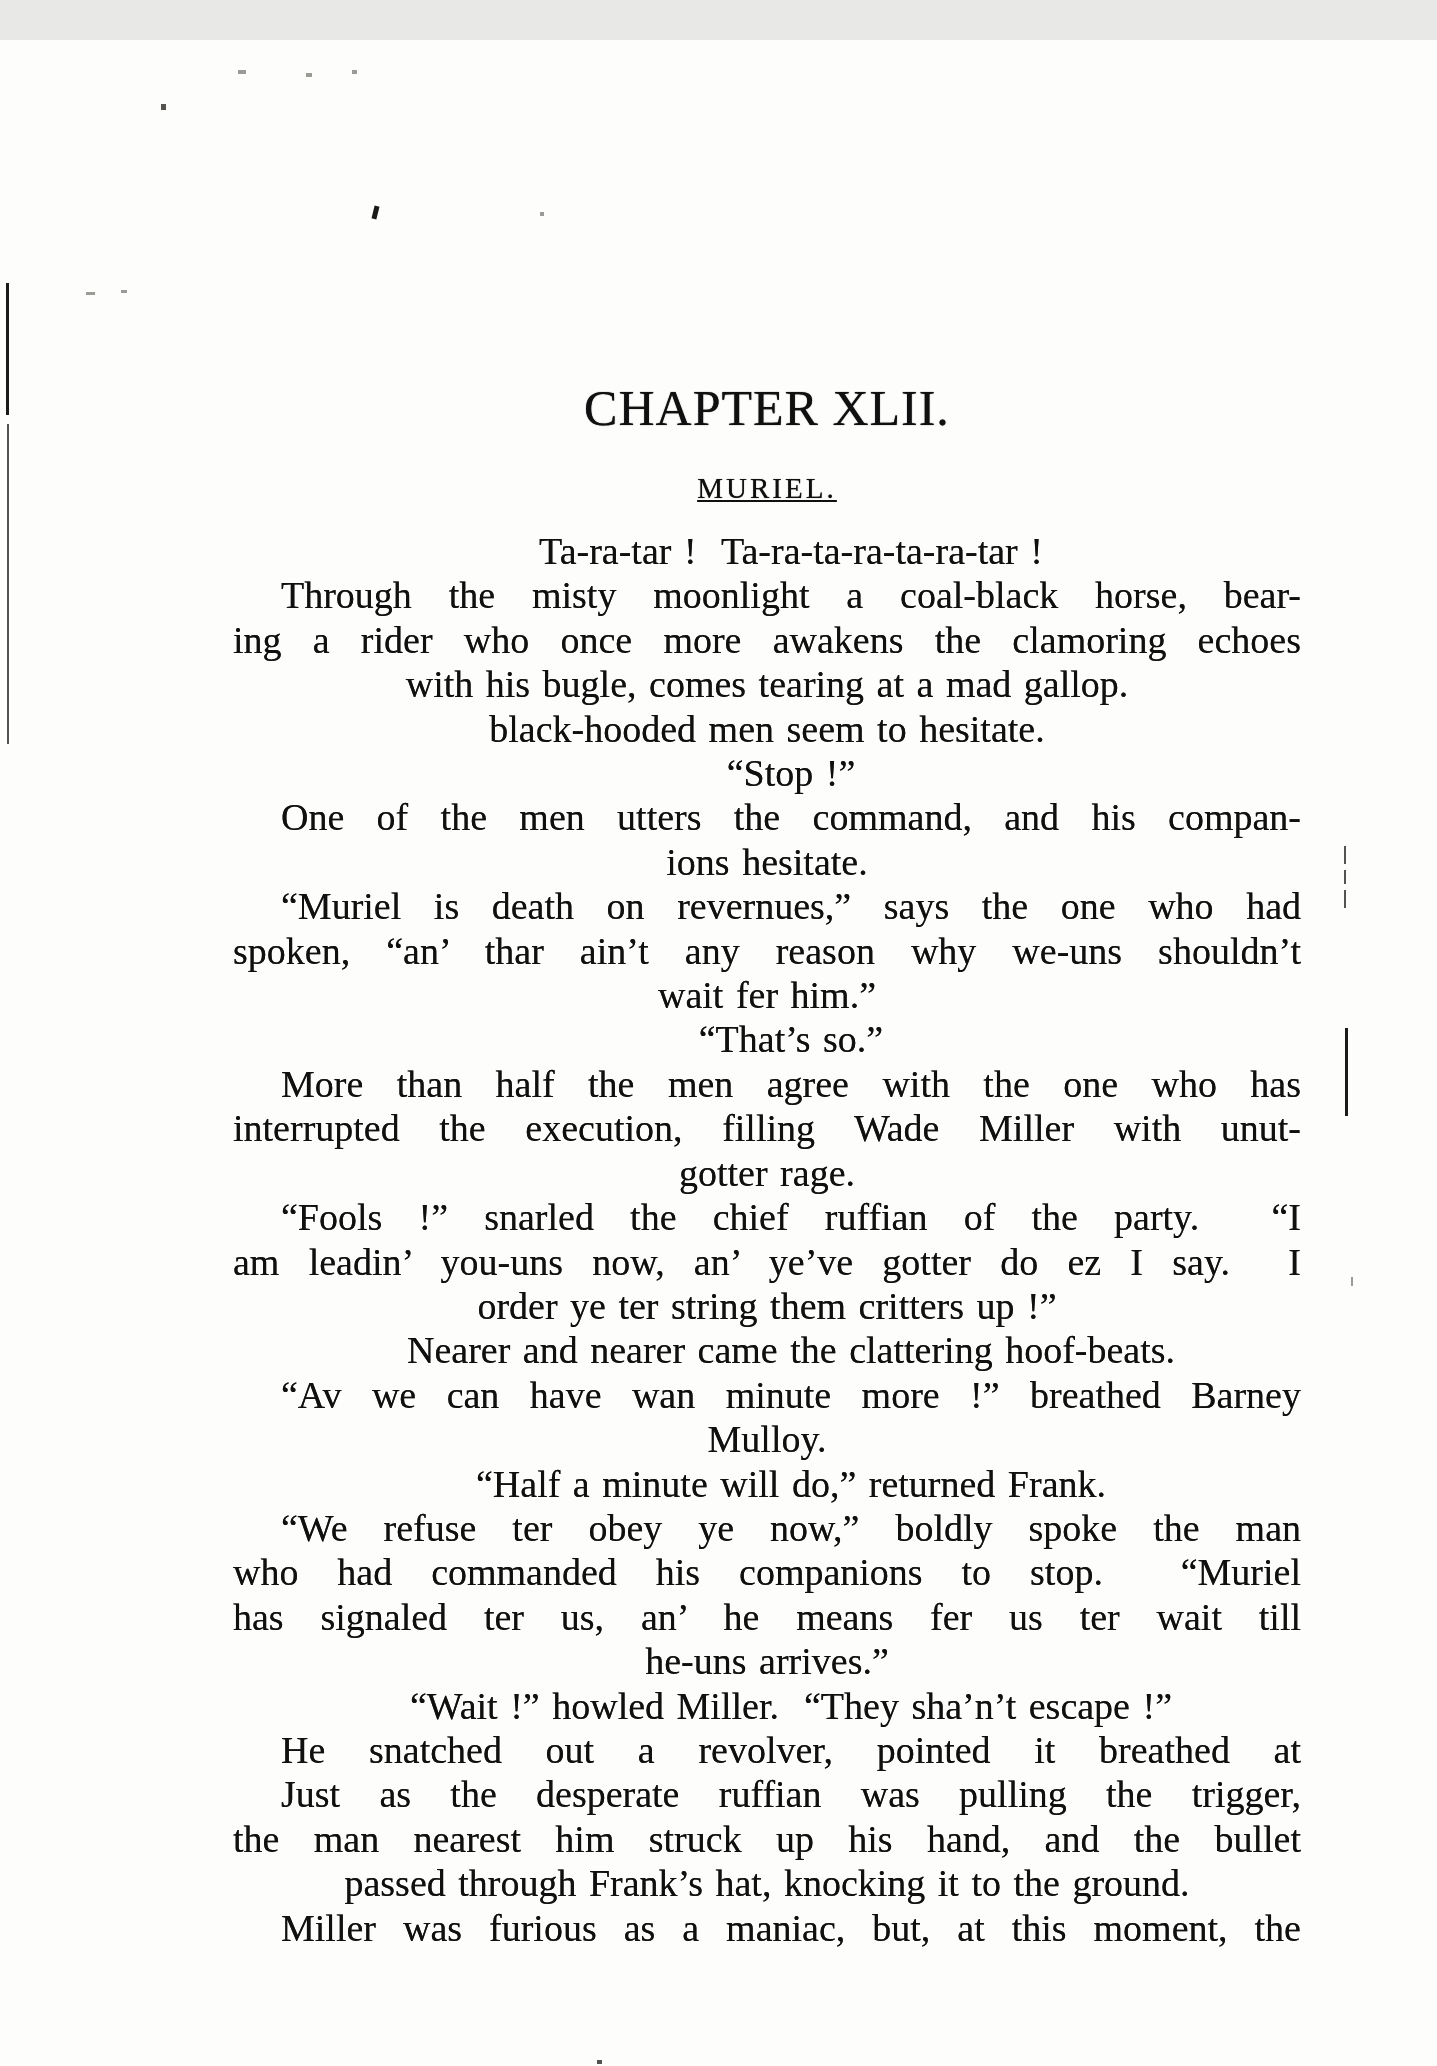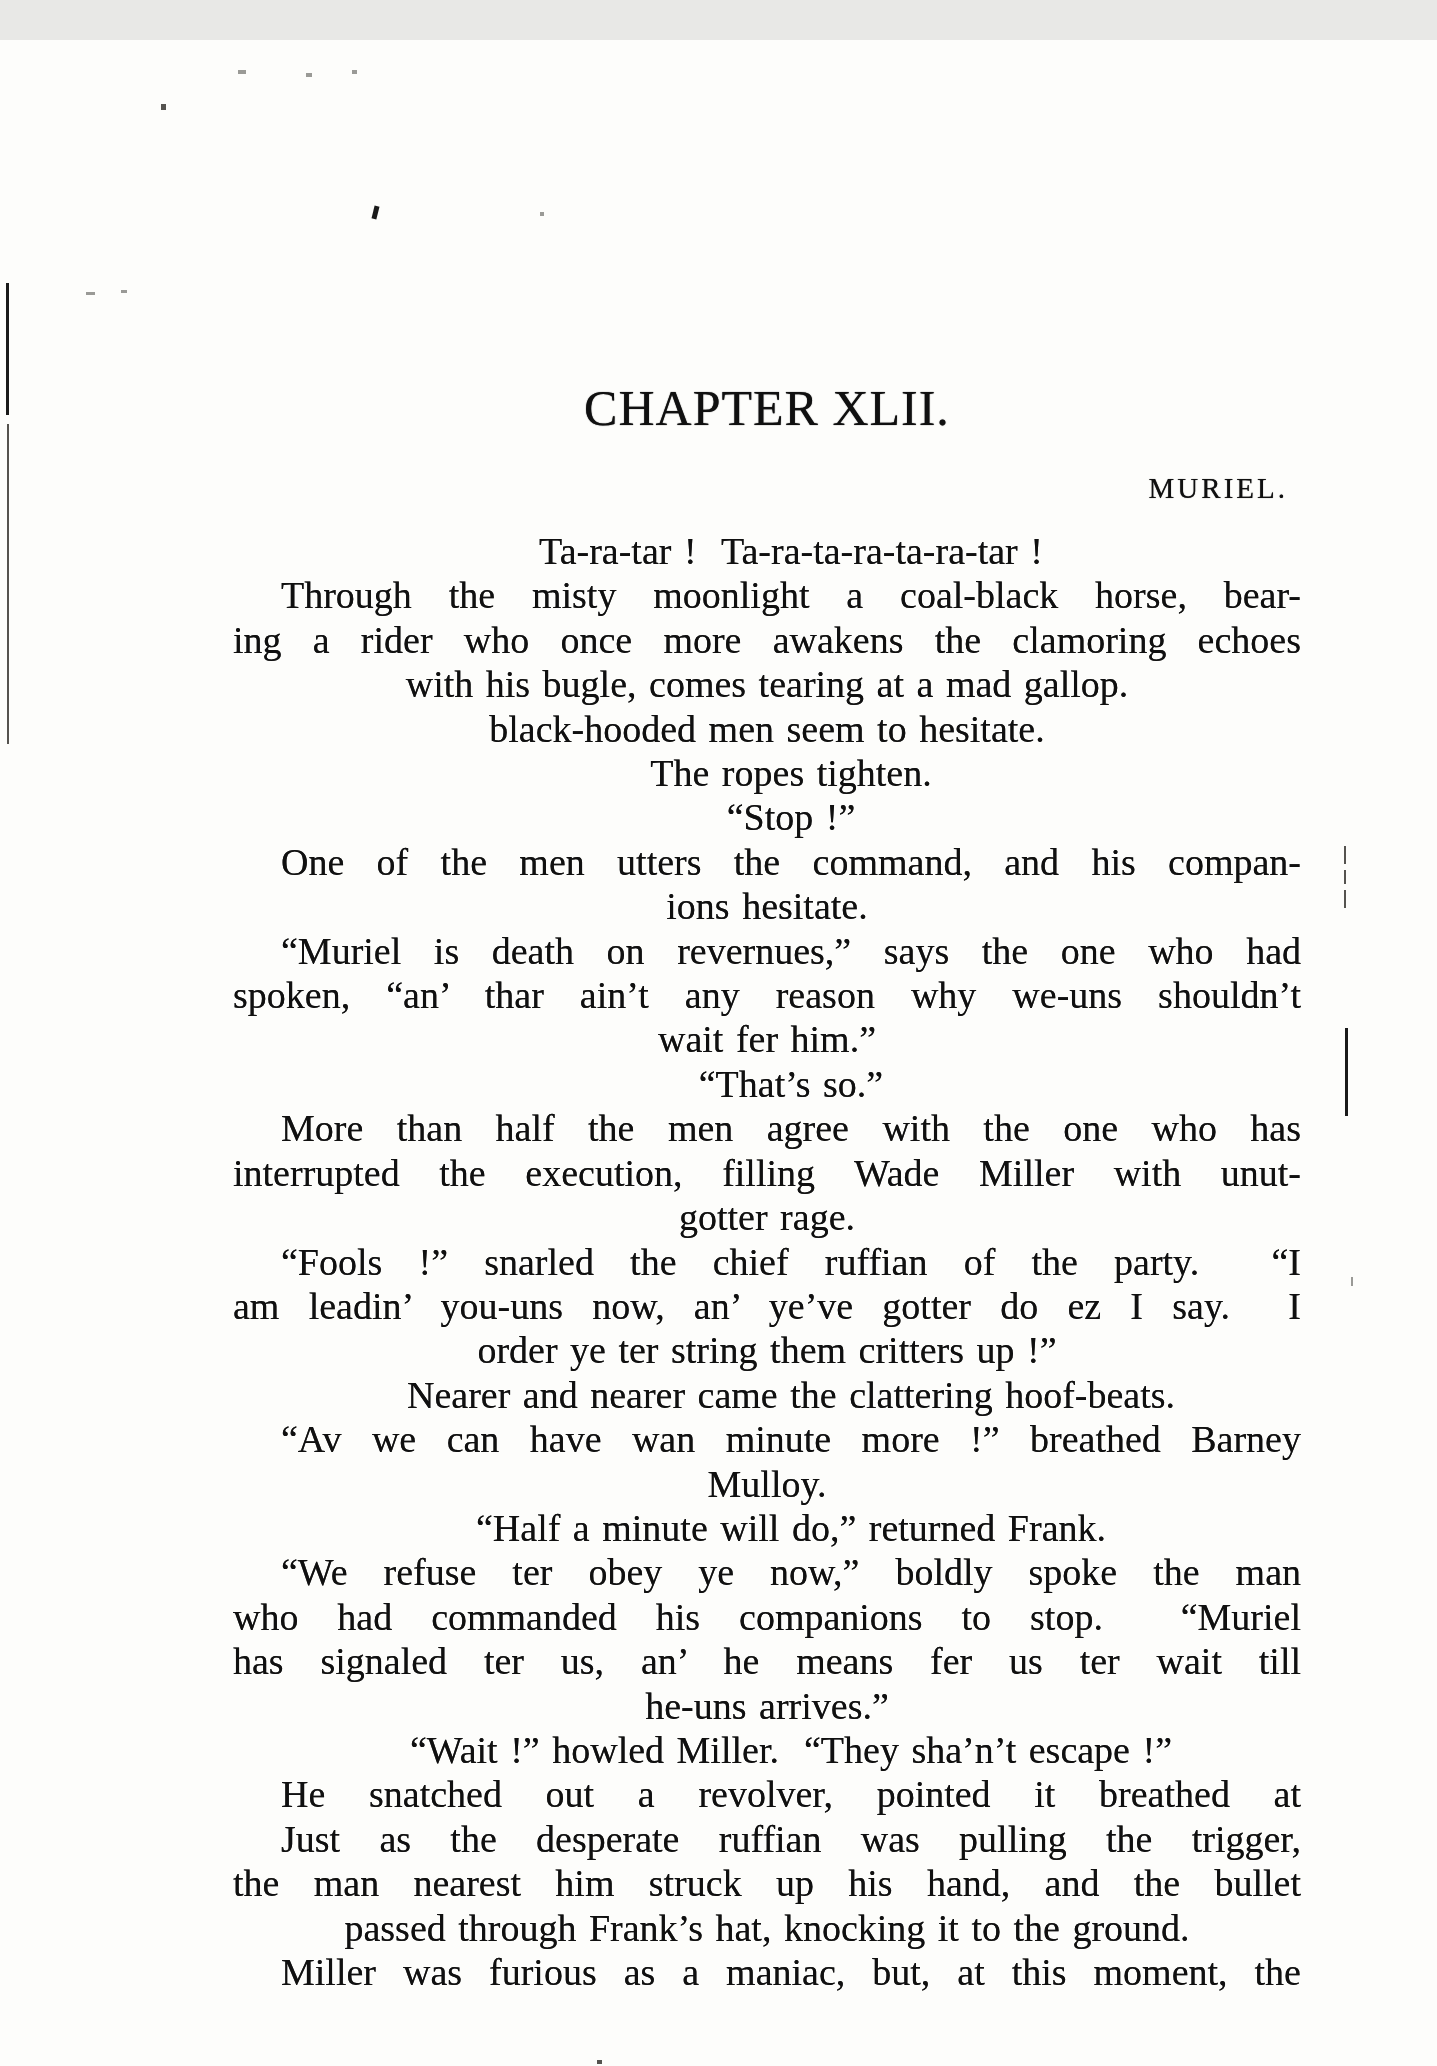--- a/index.html
+++ b/index.html
@@ -16,26 +16,27 @@
     position:absolute;
     left:233px;width:1068px;top:343px;
     text-align:center;
     font-size:50px;line-height:1;
     letter-spacing:1px;
     text-shadow:0 0 1px rgba(0,0,0,.85);
     white-space:pre;
   }
   .section-heading{
     position:absolute;
-    left:220px;width:1068px;top:434px;
-    text-align:right;
+    left:233px;width:1068px;top:434px;
+    text-align:center;
     font-size:29px;line-height:1;
     letter-spacing:3px;
     text-shadow:0 0 .8px rgba(0,0,0,.8);
     white-space:pre;
+    text-decoration:underline;
   }
   .body-text{
     position:absolute;
     left:233px;top:489px;width:1068px;
     font-size:38px;line-height:44.4px;
     word-spacing:3px;
     text-shadow:0 0 .6px rgba(0,0,0,.75);
   }
   .line{white-space:pre-wrap;text-align:center;}
   .line.just{text-align:justify;text-align-last:justify;}
@@ -52,21 +53,20 @@
   <div class="chapter-heading">CHAPTER XLII.</div>
 
   <div class="section-heading">MURIEL.</div>
 
   <div class="body-text">
       <div class="line indent">Ta-ra-tar !  Ta-ra-ta-ra-ta-ra-tar !</div>
       <div class="line indent just">Through the misty moonlight a coal-black horse, bear-</div>
       <div class="line just">ing a rider who once more awakens the clamoring echoes</div>
       <div class="line">with his bugle, comes tearing at a mad gallop.</div>
       <div class="line">black-hooded men seem to hesitate.</div>
-      <div class="line indent">The ropes tighten.</div>
       <div class="line indent">“Stop !”</div>
       <div class="line indent just">One of the men utters the command, and his compan-</div>
       <div class="line">ions hesitate.</div>
       <div class="line indent just">“Muriel is death on revernues,” says the one who had</div>
       <div class="line just">spoken, “an’ thar ain’t any reason why we-uns shouldn’t</div>
       <div class="line">wait fer him.”</div>
       <div class="line indent">“That’s so.”</div>
       <div class="line indent just">More than half the men agree with the one who has</div>
       <div class="line just">interrupted the execution, filling Wade Miller with unut-</div>
       <div class="line">gotter rage.</div>

